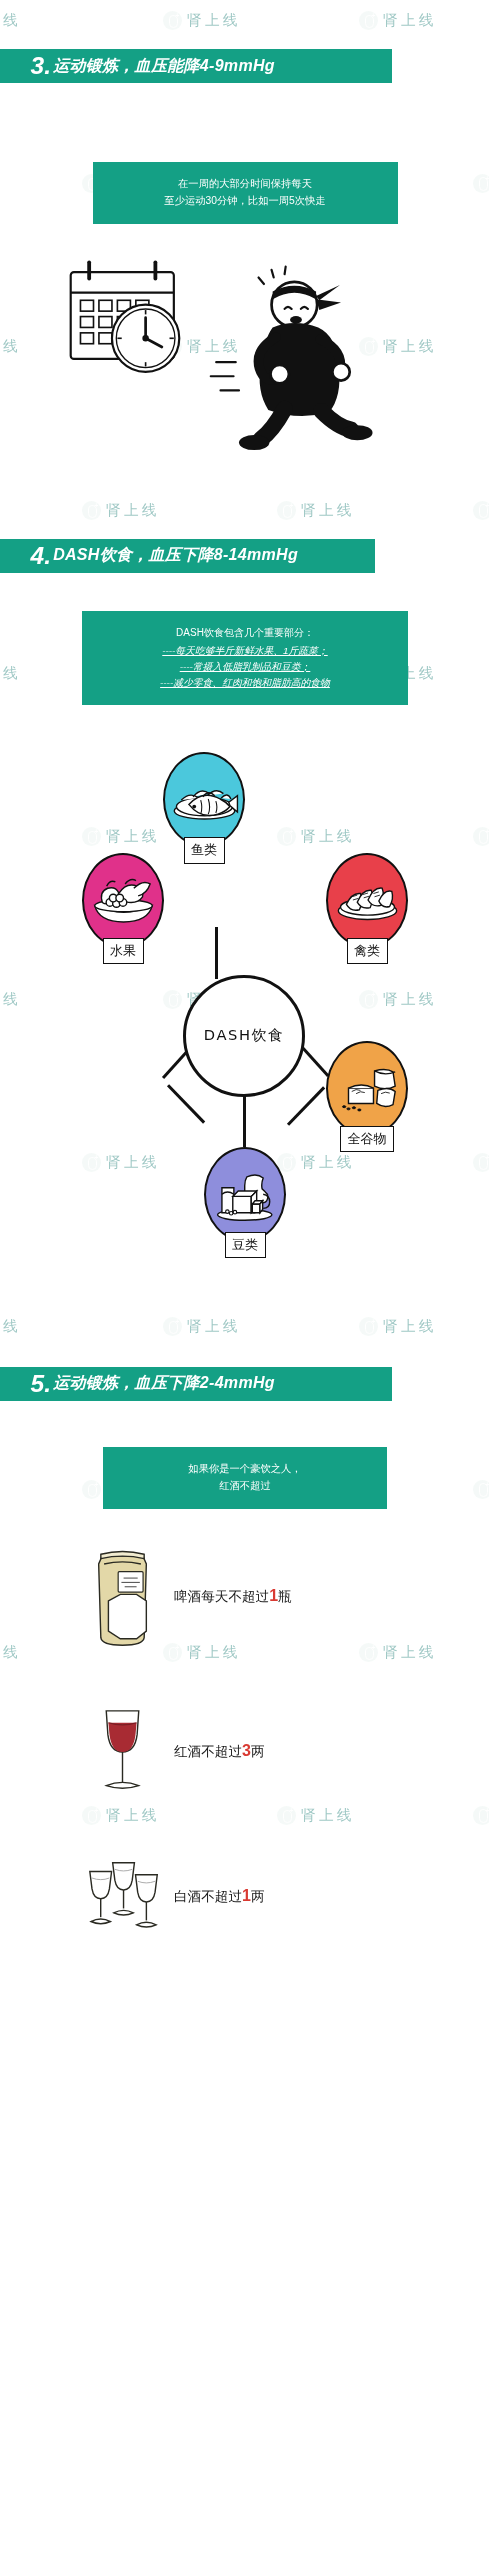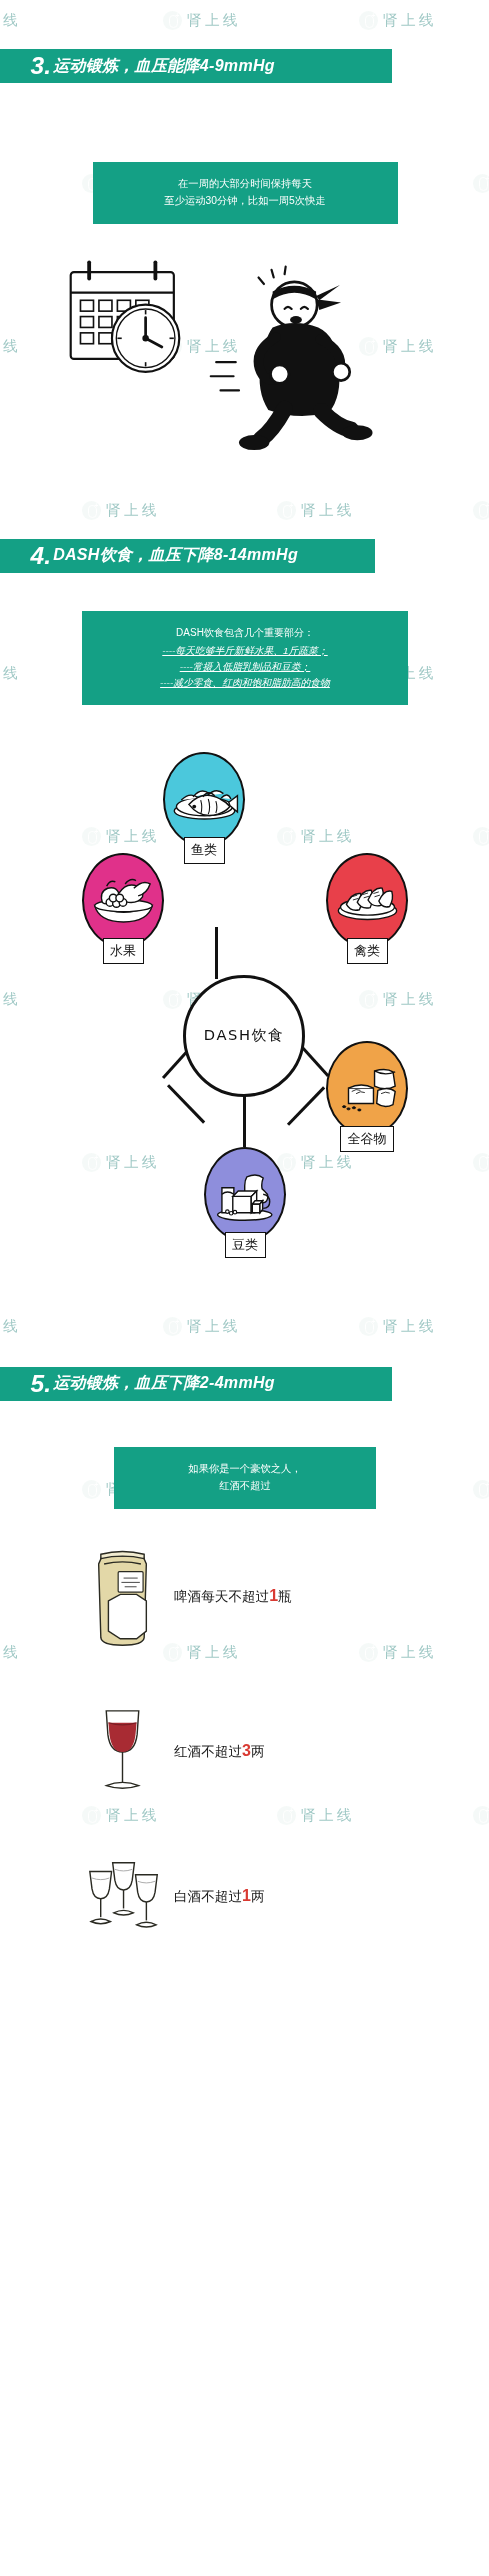--- a/index.html
+++ b/index.html
@@ -94,21 +94,21 @@
   }
   .callout .line { display: block; white-space: nowrap; }
   .callout.dash-box { width: 326px; }
   .callout.dash-box .line.head { font-size: 10px; margin-bottom: 1.1px; }
   .callout.dash-box .line.item {
     font-style: italic;
     text-decoration: underline;
     font-size: 9.8px;
   }
   .callout.ex-box { width: 305px; margin-top: 46px; }
-  .callout.alc-box { width: 262px; }
+  .callout.alc-box { width: 284px; }
 
   
   .illus { display: block; margin: 0 auto; position: relative; z-index: 8; }
 
   
   .wheel { position: relative; width: 490px; height: 615px; z-index: 8; }
   .node { position: absolute; }
   .bubble {
     width: 82px; height: 95px;
     border: 2.7px solid #111;

